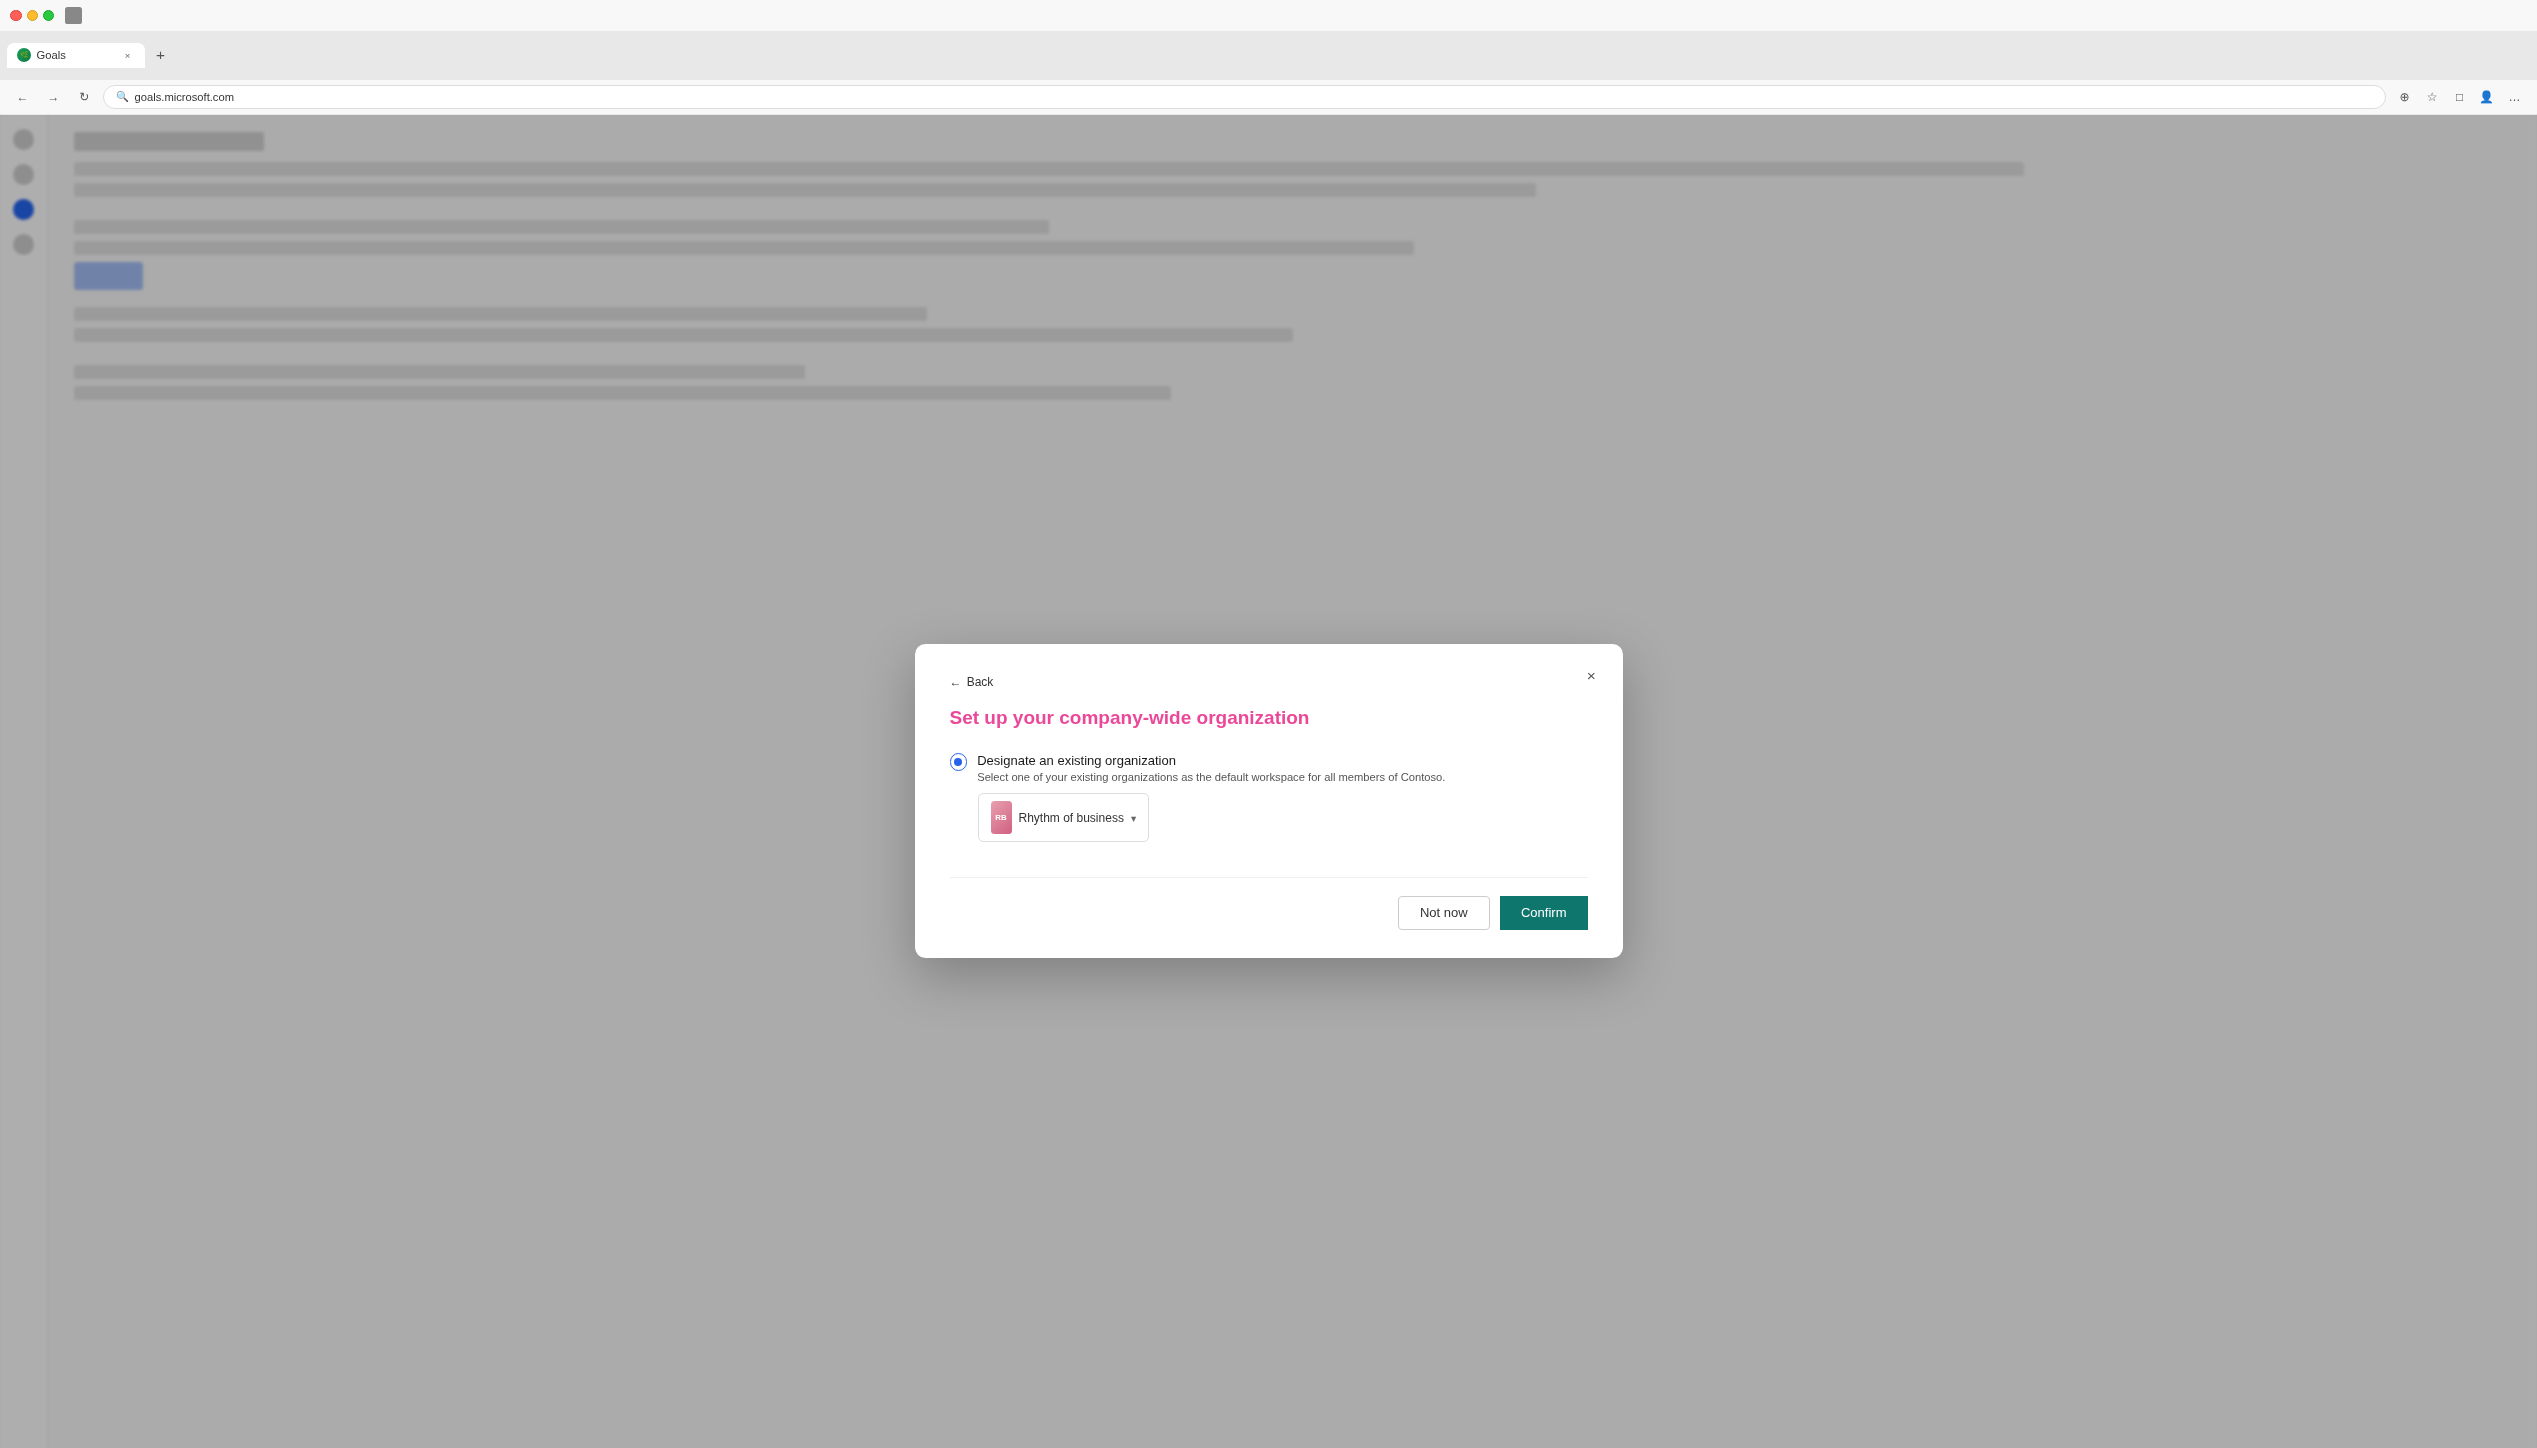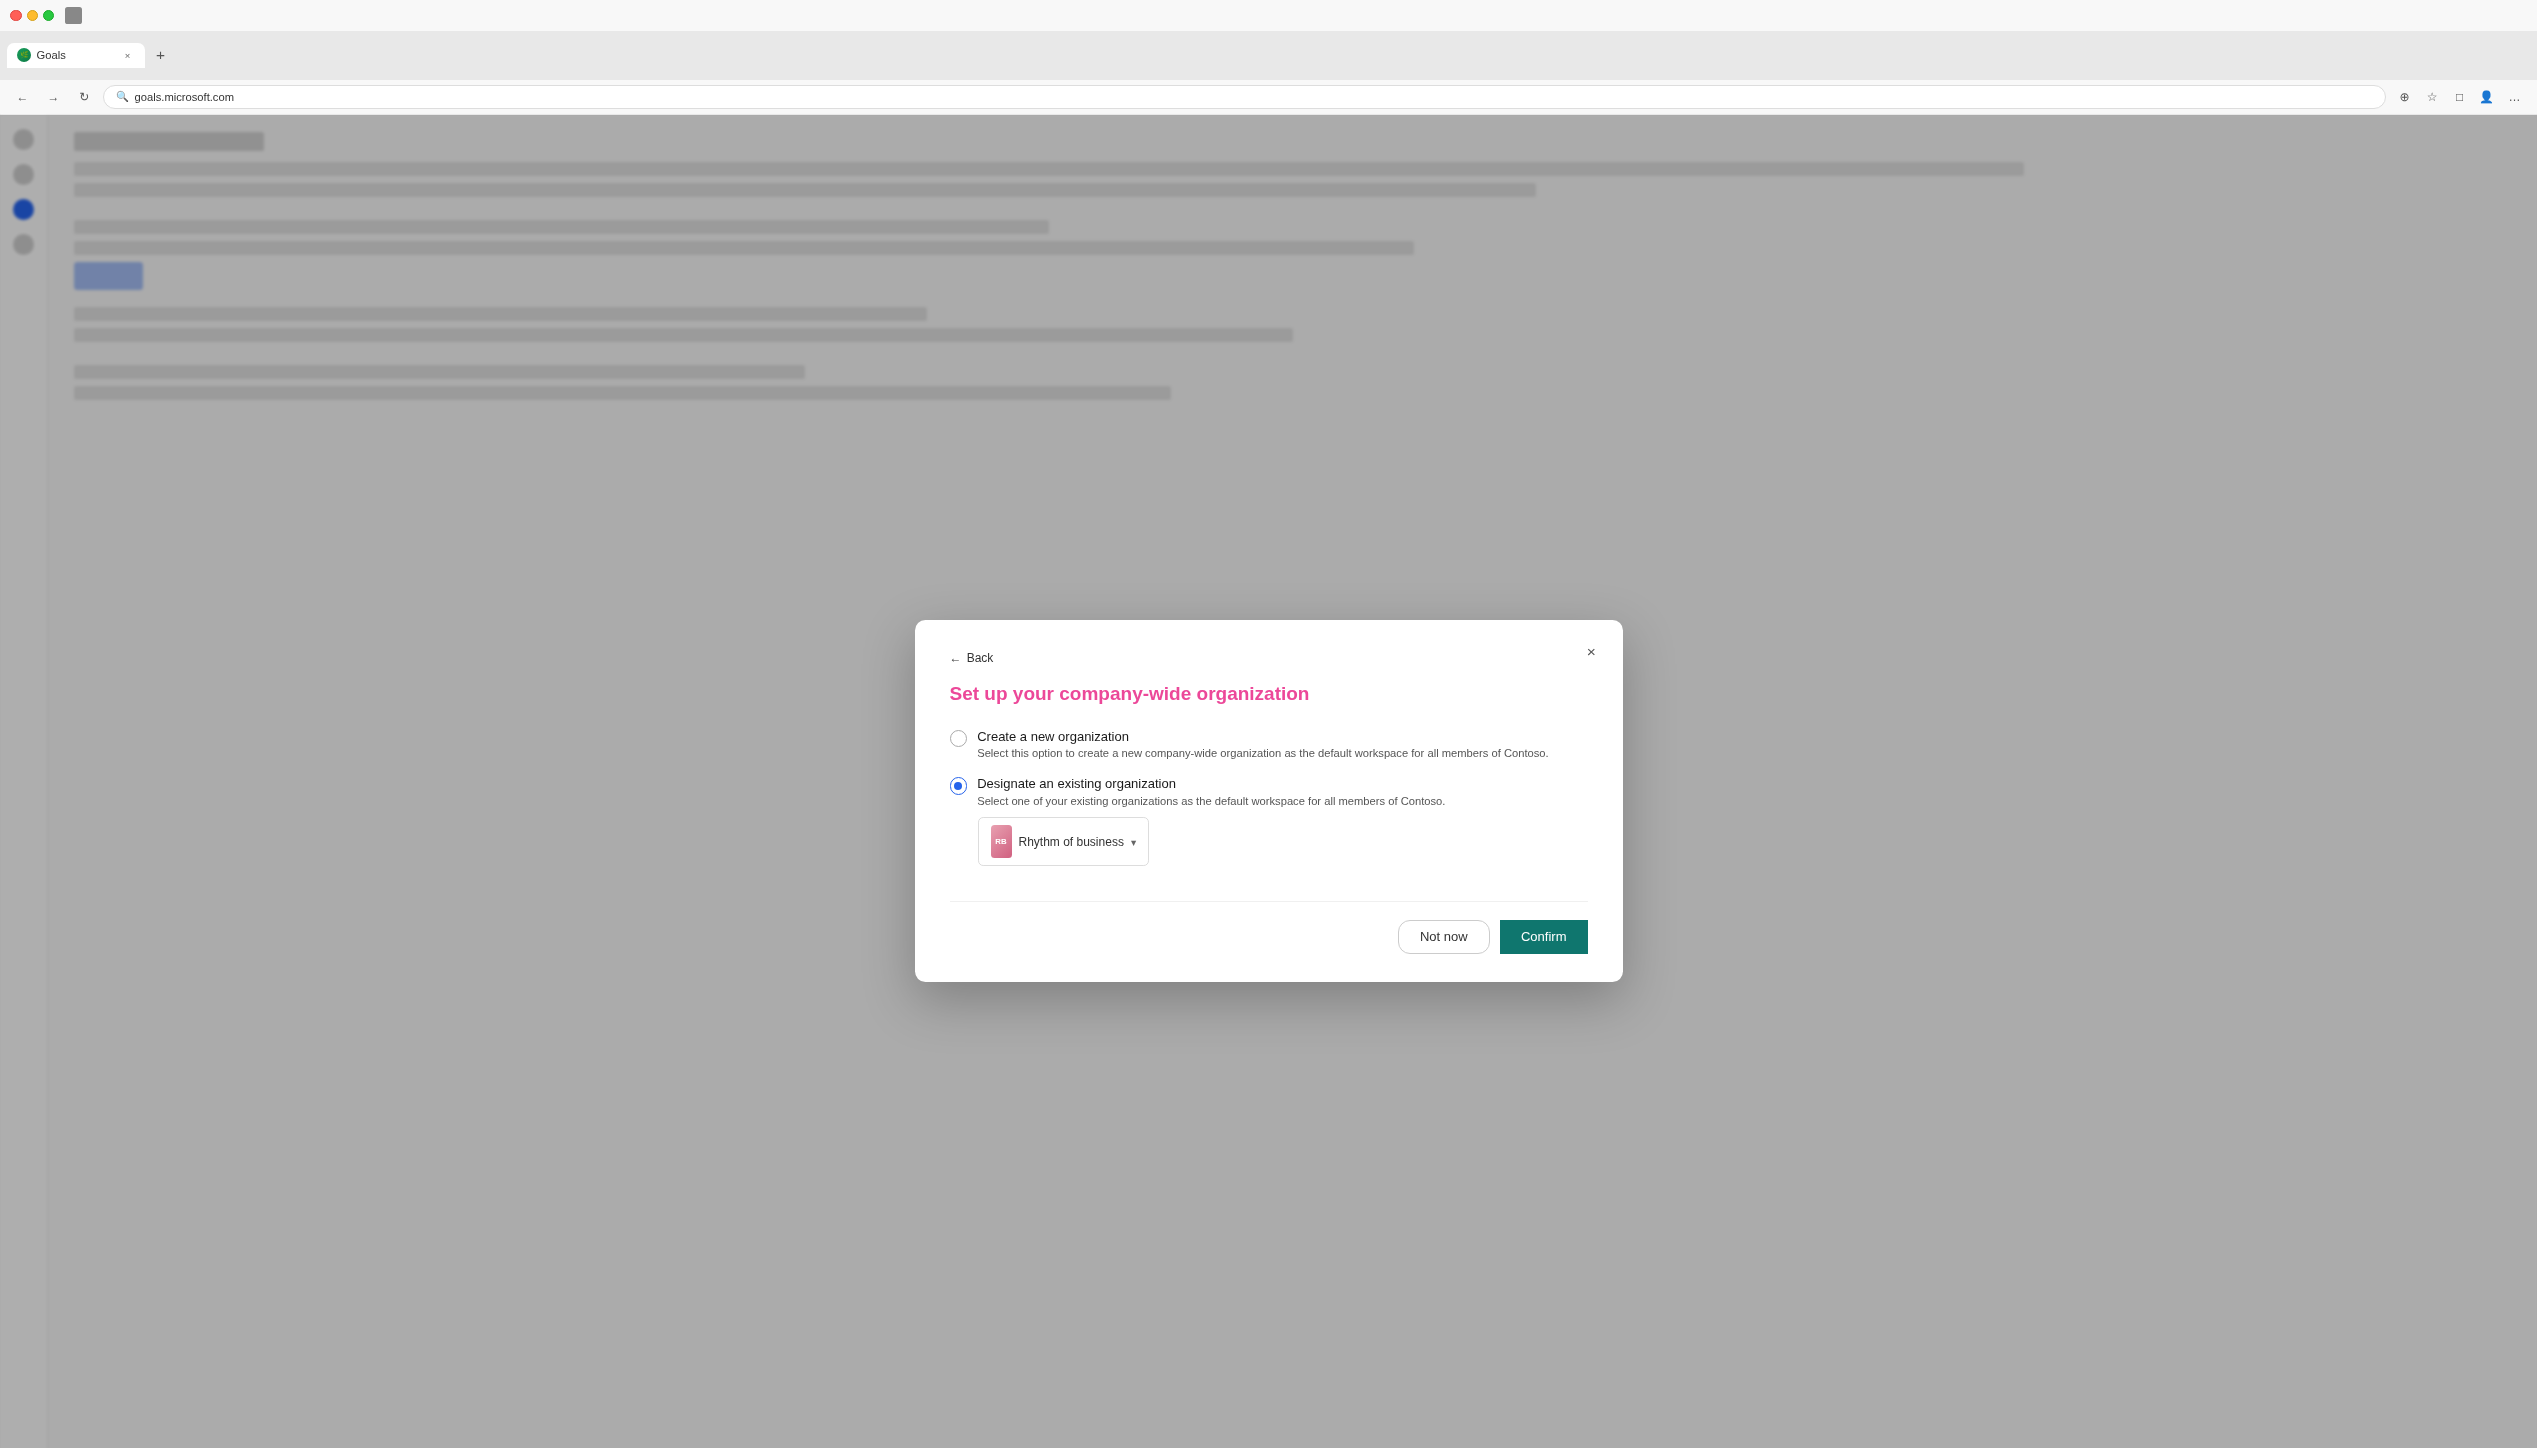--- a/index.html
+++ b/index.html
@@ -324,21 +324,21 @@
       display: flex;
       justify-content: flex-end;
       gap: 10.4px;
       margin-top: 35px;
       padding-top: 17.3px;
       border-top: 0.9px solid #f0f0f0;
     }
     .btn-not-now {
       padding: 8.6px 21px;
       border: 0.9px solid #ccc;
-      border-radius: 12px;
+      border-radius: 4px;
       background: white;
       font-size: 13px;
       color: #333;
       cursor: pointer;
     }
     .btn-confirm {
       padding: 8.6px 21px;
       border: none;
       border-radius: 0;
       background: #0f766e;
@@ -418,29 +418,20 @@
 
       <button class="modal-back">
         <span>←</span>
         <span>Back</span>
       </button>
 
       <button class="modal-close">×</button>
 
       <div class="modal-title">Set up your company-wide organization</div>
 
-      <div class="radio-option">
-        <label class="radio-label">
-          <div class="radio-input"></div>
-          <div class="radio-text-group">
-            <span class="radio-title">Create a new organization</span>
-            <span class="radio-desc">Select this option to create a new company-wide organization as the default workspace for all members of Contoso.</span>
-          </div>
-        </label>
-      </div>
 
       <div class="radio-option">
         <label class="radio-label">
           <div class="radio-input checked">
             <div class="radio-inner-dot"></div>
           </div>
           <div class="radio-text-group">
             <span class="radio-title">Designate an existing organization</span>
             <span class="radio-desc">Select one of your existing organizations as the default workspace for all members of Contoso.</span>
           </div>

